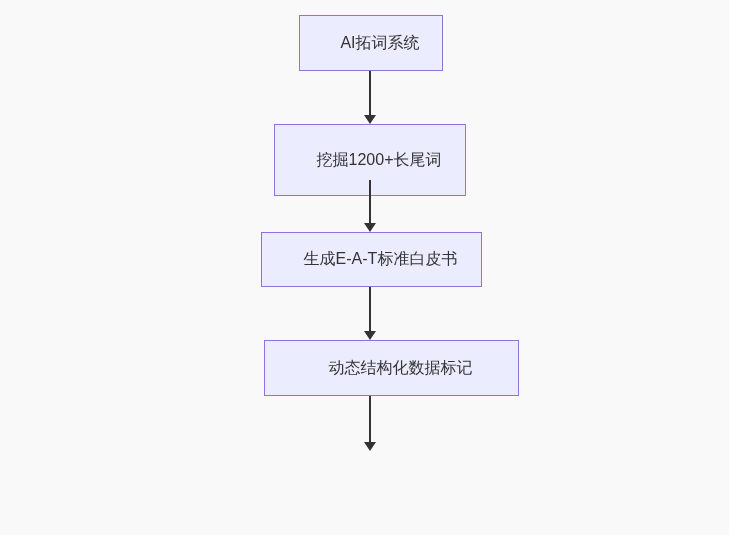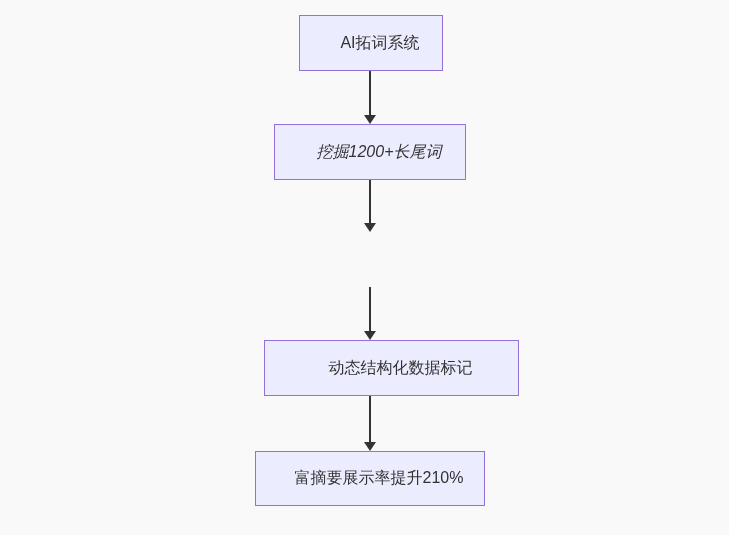--- a/index.html
+++ b/index.html
@@ -23,21 +23,21 @@
     color: #333333;
     font-size: 16px;
     display: flex;
     align-items: center;
     justify-content: center;
     text-align: center;
     white-space: nowrap;
     padding-left: 18px;
   }
   .node-1 { left: 299px; top: 15px;  width: 144px; height: 56px; }
-  .node-2 { left: 274px; top: 124px; width: 192px; height: 56px; font-style: italic; }
+  .node-2 { left: 274px; top: 124px; width: 192px; height: 72px; }
   .node-3 { left: 261px; top: 232px; width: 221px; height: 55px; }
   .node-4 { left: 264px; top: 340px; width: 255px; height: 56px; }
   .node-5 { left: 255px; top: 451px; width: 230px; height: 55px; }
   .edge {
     position: absolute;
     left: 363px;      
     width: 14px;
   }
   .edge-1 { top: 71px;  height: 53px; }
   .edge-2 { top: 180px; height: 52px; }
@@ -78,32 +78,32 @@
 
   <div class="node node-2">
     <span>挖掘1200+长尾词</span>
   </div>
 
   <div class="edge edge-2">
     <div class="line"></div>
     <div class="head"></div>
   </div>
 
+  <div class="node node-3">
+    <span>生成E-A-T标准白皮书</span>
+  </div>
 
   <div class="edge edge-3">
     <div class="line"></div>
     <div class="head"></div>
   </div>
 
   <div class="node node-4">
     <span>动态结构化数据标记</span>
   </div>
 
   <div class="edge edge-4">
     <div class="line"></div>
     <div class="head"></div>
   </div>
 
-  <div class="node node-5">
-    <span>富摘要展示率提升210%</span>
-  </div>
 
 </div>
 
 </body></html>

